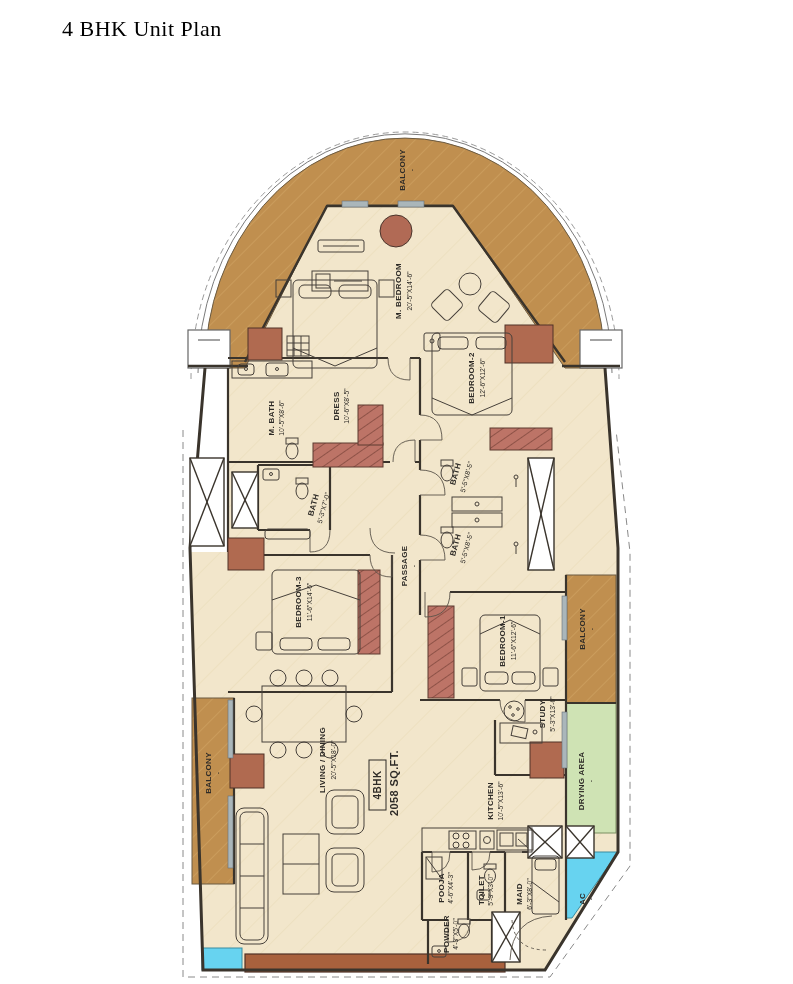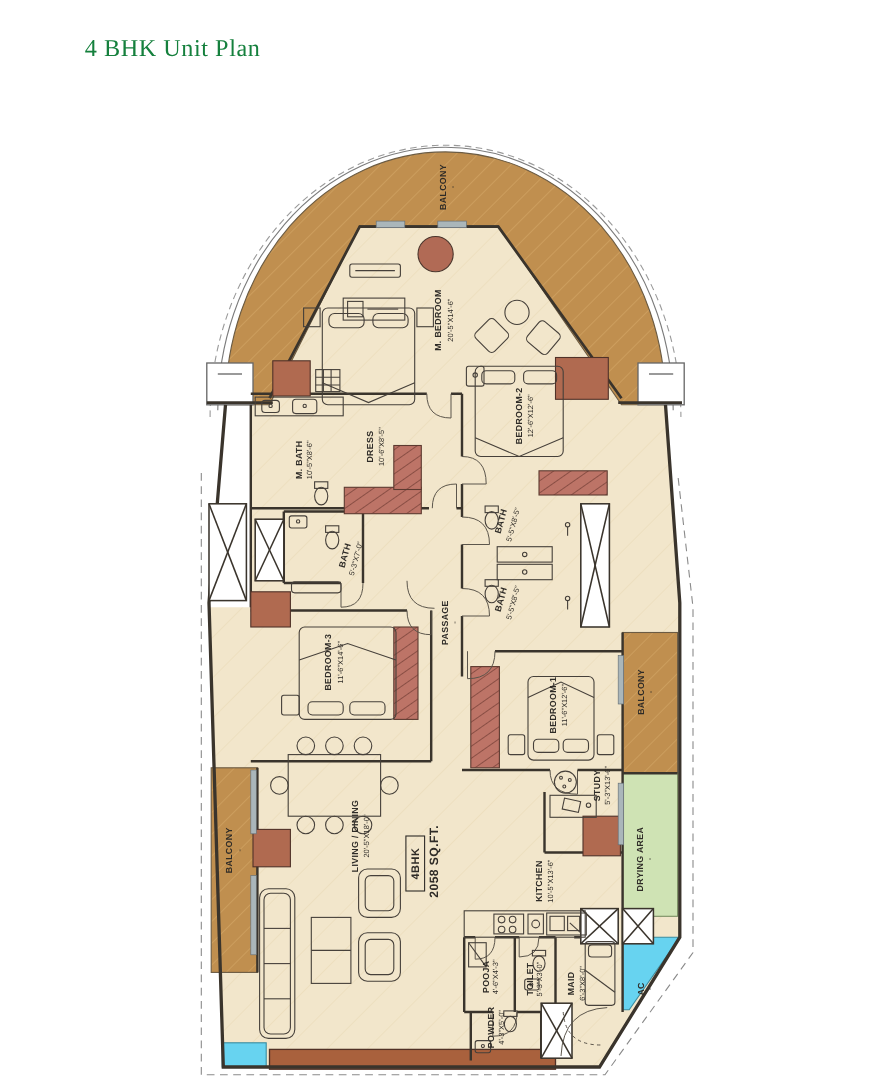--- a/index.html
+++ b/index.html
@@ -1,20 +1,20 @@
 <!DOCTYPE html>
 <html><head>
 <meta charset="utf-8">
 <style>
   html,body{margin:0;padding:0;background:#ffffff;}
   .canvas{position:relative;width:793px;height:984px;background:#ffffff;overflow:hidden;
           font-family:"Liberation Sans",sans-serif;}
-  .page-title{position:absolute;left:62px;top:16px;margin:15px;
+  .page-title{position:absolute;left:62px;top:16px;margin:0;
       font-family:"Liberation Serif",serif;font-size:22px;font-weight:500;
-      letter-spacing:.5px;color:#15803d;}
+      letter-spacing:.5px;color:#000000;}
   svg text{text-anchor:middle;dominant-baseline:middle;}
   .rl{font:600 8px "Liberation Sans",sans-serif;fill:#2e2b27;letter-spacing:.3px;}
   .rd{font:400 6.8px "Liberation Sans",sans-serif;fill:#2e2b27;}
   .bhk{font:700 10px "Liberation Sans",sans-serif;fill:#2e2b27;letter-spacing:.5px;}
   .area{font:600 11px "Liberation Sans",sans-serif;fill:#2e2b27;letter-spacing:.4px;}
   .furn{stroke:#46403a;fill:none;stroke-width:1;}
 </style>
 </head>
 <body>
 

